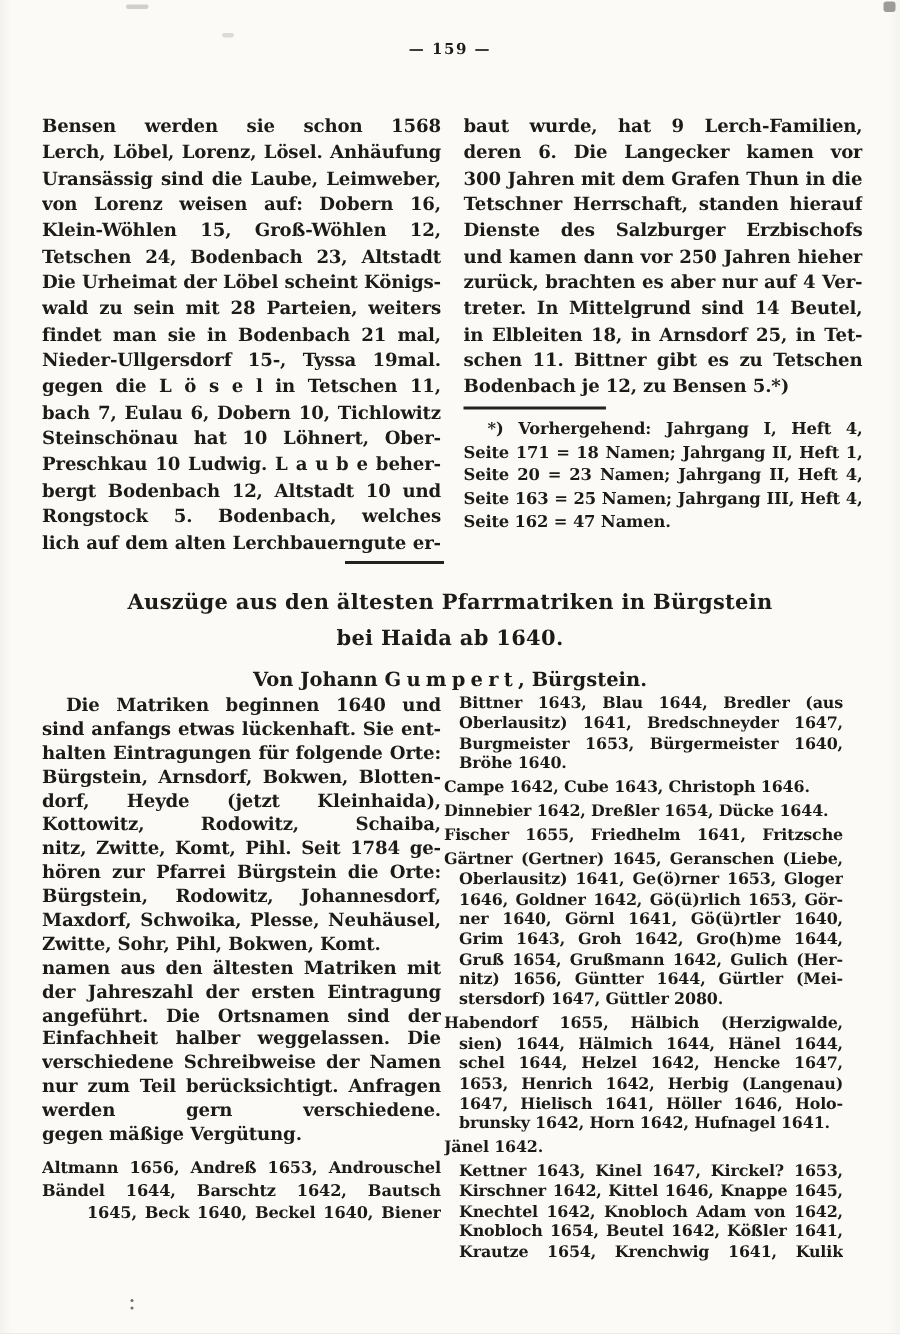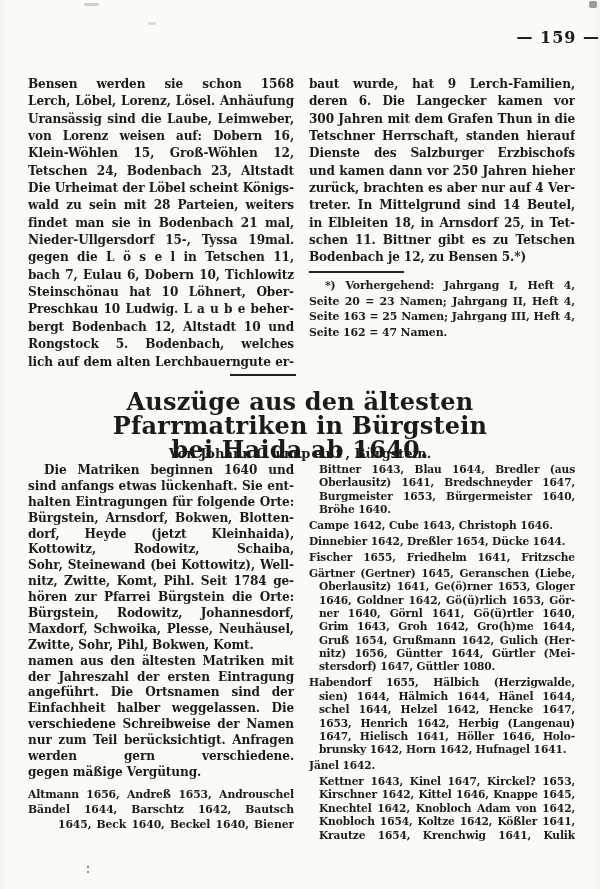--- a/index.html
+++ b/index.html
@@ -7,38 +7,38 @@
     position:relative;width:600px;height:889px;margin:0 auto;
     background:linear-gradient(90deg,#f3f2ee 0,#fbfaf7 8px,#fbfaf7 592px,#f4f3ef 100%);
     font-family:"DejaVu Serif","Liberation Serif",serif;
     color:#1c1b18;font-weight:700;overflow:hidden;
   }
   .tline{overflow:hidden;text-align:justify;text-align-last:justify;}
   .f-e{text-align-last:left;}
   .f-i{text-indent:16px;}
   .f-h{padding-left:10px;}
   .f-w{padding-left:30px;}
-  .pageno{position:absolute;top:28px;left:0;width:100%;text-align:right;
-    font-size:16px;letter-spacing:1px;}
+  .pageno{position:absolute;top:28px;left:0;width:100%;text-align:center;
+    font-size:10px;letter-spacing:1px;}
   .colblock{position:absolute;width:266px;}
   .toptext{font-size:12.1px;line-height:17.35px;letter-spacing:-0.1px;}
   .toptext .tline{height:17.35px;}
   .tl{left:28px;top:76px;}
   .tr{left:309px;top:76px;}
   .footnote-rule{position:absolute;left:309px;top:271px;width:95px;height:2px;background:#23221f;}
   .footnote{left:309px;top:278px;font-size:10.9px;line-height:15.6px;letter-spacing:-0.1px;}
   .footnote .tline{height:15.6px;}
   .section-divider{position:absolute;left:230px;top:374px;width:66px;height:2px;background:#23221f;}
   .title{position:absolute;left:25px;top:390px;width:550px;text-align:center;
-    font-size:24px;line-height:24px;letter-spacing:0.2px;}
+    font-size:14px;line-height:24px;letter-spacing:0.2px;}
   .byline{position:absolute;left:25px;top:446px;width:550px;text-align:center;
     font-size:13px;}
   .byline .sp{letter-spacing:3.5px;margin-left:0;}
   .bodycol{left:28px;top:463px;}
-  .bodycol-r{left:309px;top:463px;}
+  .bodycol-r{left:296px;top:463px;}
   .intro{font-size:12.1px;line-height:15.9px;letter-spacing:-0.1px;}
   .intro .tline{height:15.9px;}
   .namelist-left{margin-top:6px;font-size:10.8px;line-height:15px;letter-spacing:-0.1px;}
   .namelist-left .tline{height:15px;}
   .namelist{font-size:10.6px;line-height:13.4px;letter-spacing:-0.1px;}
   .namelist .tline{height:13.4px;}
   .name-group{margin-bottom:2.5px;}
   .speck{position:absolute;background:#c6c4be;border-radius:2px;}
   .speck-a{top:3px;left:84px;width:15px;height:3px;opacity:.8;}
   .speck-b{top:22px;left:148px;width:8px;height:3px;opacity:.6;}
@@ -90,20 +90,21 @@
       <div class="tline">treter. In Mittelgrund sind 14 Beutel,</div>
       <div class="tline">in Elbleiten 18, in Arnsdorf 25, in Tet-</div>
       <div class="tline">schen 11. Bittner gibt es zu Tetschen und</div>
       <div class="tline f-e">Bodenbach je 12, zu Bensen 5.*)</div>
     </div>
 
   <div class="footnote-rule"></div>
 
   <div class="colblock footnote">
       <div class="tline f-i">*) Vorhergehend: Jahrgang I, Heft 4,</div>
+      <div class="tline">Seite 171 = 18 Namen; Jahrgang II, Heft 1,</div>
       <div class="tline">Seite 20 = 23 Namen; Jahrgang II, Heft 4,</div>
       <div class="tline">Seite 163 = 25 Namen; Jahrgang III, Heft 4,</div>
       <div class="tline f-e">Seite 162 = 47 Namen.</div>
     </div>
 
   <div class="section-divider"></div>
 
   <h1 class="title" style="margin:0;font-weight:700;">
     <span>Auszüge aus den ältesten Pfarrmatriken in Bürgstein</span><br>
     <span>bei Haida ab 1640.</span>
@@ -115,21 +116,20 @@
   </div>
 
   <div class="colblock bodycol">
     <div class="intro">
         <div class="tline f-i">Die Matriken beginnen 1640 und</div>
         <div class="tline">sind anfangs etwas lückenhaft. Sie ent-</div>
         <div class="tline">halten Eintragungen für folgende Orte:</div>
         <div class="tline">Bürgstein, Arnsdorf, Bokwen, Blotten-</div>
         <div class="tline">dorf, Heyde (jetzt Kleinhaida), Langenau,</div>
         <div class="tline">Kottowitz, Rodowitz, Schaiba, Schwoika,</div>
-        <div class="tline">Sohr, Steinewand (bei Kottowitz), Well-</div>
         <div class="tline">nitz, Zwitte, Komt, Pihl. Seit 1784 ge-</div>
         <div class="tline">hören zur Pfarrei Bürgstein die Orte:</div>
         <div class="tline">Bürgstein, Rodowitz, Johannesdorf,</div>
         <div class="tline">Maxdorf, Schwoika, Plesse, Neuhäusel,</div>
         <div class="tline f-e">Zwitte, Sohr, Pihl, Bokwen, Komt.</div>
       </div>
     <div class="intro">
         <div class="tline">namen aus den ältesten Matriken mit</div>
         <div class="tline">der Jahreszahl der ersten Eintragung</div>
         <div class="tline">angeführt. Die Ortsnamen sind der</div>
@@ -163,35 +163,35 @@
         <div class="tline f-e">Fischer 1655, Friedhelm 1641, Fritzsche 1648.</div>
       </div>
       <div class="name-group">
         <div class="tline">Gärtner (Gertner) 1645, Geranschen (Liebe,</div>
         <div class="tline f-h">Oberlausitz) 1641, Ge(ö)rner 1653, Gloger</div>
         <div class="tline f-h">1646, Goldner 1642, Gö(ü)rlich 1653, Gör-</div>
         <div class="tline f-h">ner 1640, Görnl 1641, Gö(ü)rtler 1640,</div>
         <div class="tline f-h">Grim 1643, Groh 1642, Gro(h)me 1644,</div>
         <div class="tline f-h">Gruß 1654, Grußmann 1642, Gulich (Her-</div>
         <div class="tline f-h">nitz) 1656, Güntter 1644, Gürtler (Mei-</div>
-        <div class="tline f-h f-e">stersdorf) 1647, Güttler 1080.</div>
+        <div class="tline f-h f-e">stersdorf) 1647, Güttler 2080.</div>
       </div>
       <div class="name-group">
         <div class="tline">Habendorf 1655, Hälbich (Herzigwalde, Schle-</div>
         <div class="tline f-h">sien) 1644, Hälmich 1644, Hänel 1644, Hänt-</div>
         <div class="tline f-h">schel 1644, Helzel 1642, Hencke 1647, Heinde</div>
         <div class="tline f-h">1653, Henrich 1642, Herbig (Langenau)</div>
         <div class="tline f-h">1647, Hielisch 1641, Höller 1646, Holo-</div>
         <div class="tline f-h f-e">brunsky 1642, Horn 1642, Hufnagel 1641.</div>
       </div>
       <div class="name-group">
         <div class="tline f-e">Jänel 1642.</div>
       </div>
       <div class="name-group">
         <div class="tline f-h">Kettner 1643, Kinel 1647, Kirckel? 1653,</div>
         <div class="tline f-h">Kirschner 1642, Kittel 1646, Knappe 1645,</div>
         <div class="tline f-h">Knechtel 1642, Knobloch Adam von 1642,</div>
-        <div class="tline f-h">Knobloch 1654, Koltze 1642, Kößler 1641,</div>
+        <div class="tline f-h">Knobloch 1654, Beutel 1642, Kößler 1641,</div>
         <div class="tline f-h f-e">Krautze 1654, Krenchwig 1641, Kulik 1642.</div>
       </div>
     </div>
 
 </div>
 
 </body></html>

